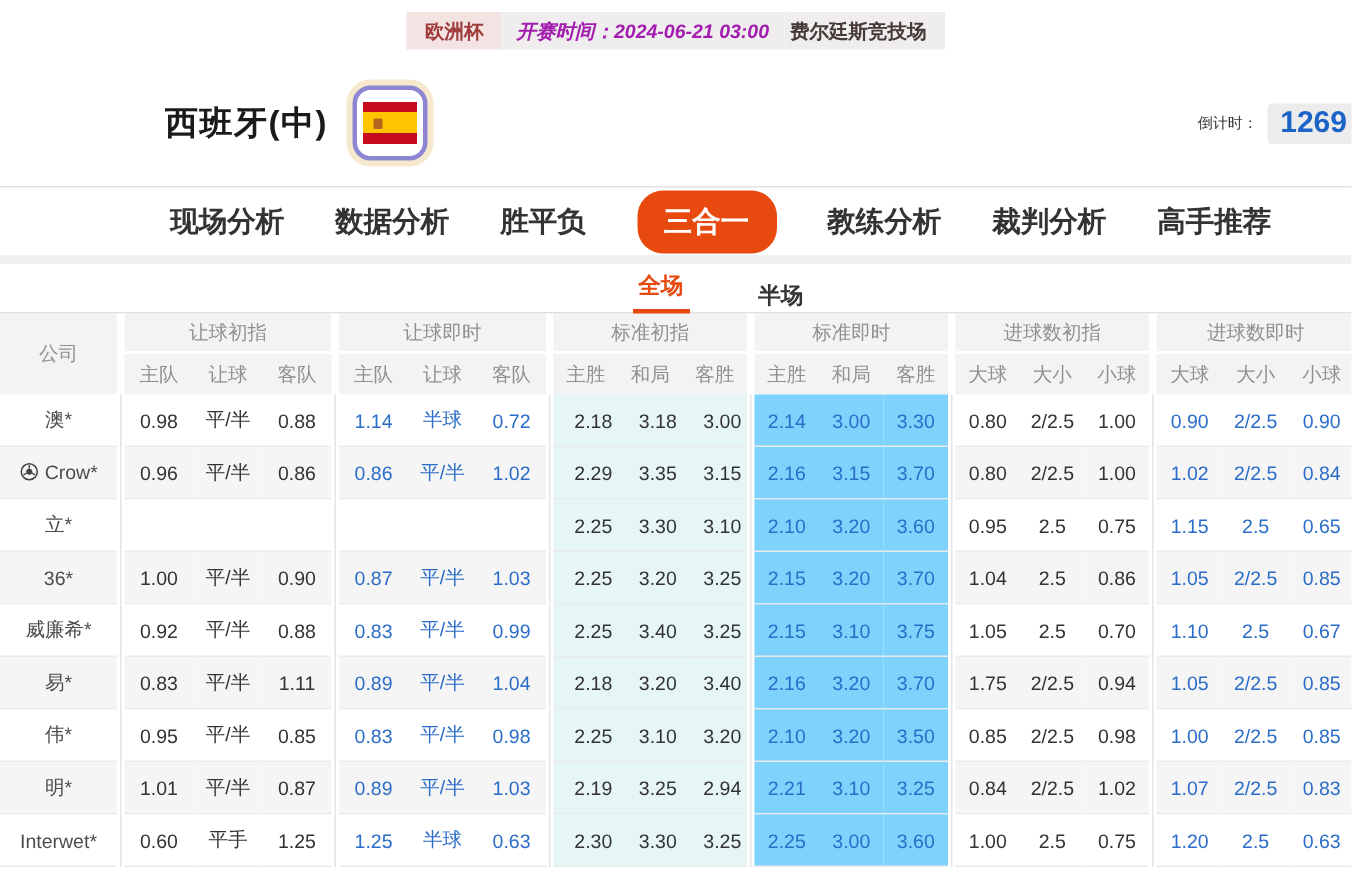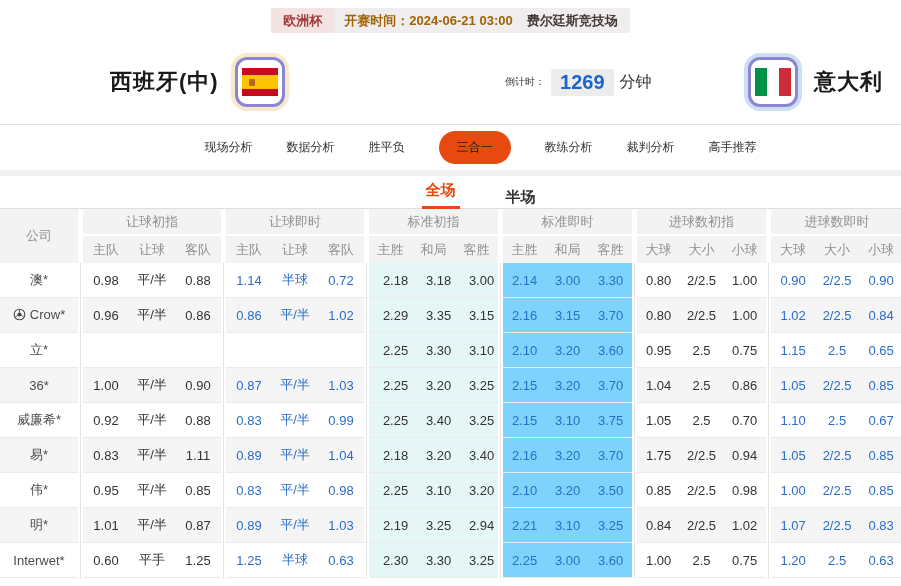--- a/index.html
+++ b/index.html
@@ -5,21 +5,21 @@
   * { box-sizing: border-box; margin: 0; padding: 0; }
   html,body { width: 901px; height: 586px; overflow: hidden; background:#fff;
     font-family: "Liberation Sans", "DejaVu Sans", sans-serif; }
 
   .page { width: 901px; height: 520px; }
 
   
   .topbar-wrap { height: 40px; display:flex; justify-content:center; align-items:flex-start; padding-top:8px; }
   .topbar { display:inline-flex; align-items:stretch; font-size:13px; font-weight:bold; line-height:25px; }
   .topbar .league { background:#f3e3e3; color:#a03c3c; padding:0 12px; }
-  .topbar .kick   { background:#efeded; color:#a16207; padding:0 10px; }
+  .topbar .kick   { background:#efeded; color:#a21caf; padding:0 10px;font-style:italic; }
   .topbar .venue  { background:#efeded; color:#463a38; padding:0 12px 0 4px; }
 
   
   .teams-row { height:84px; display:flex; align-items:center; justify-content:space-between;
     padding:0 18px 0 110px; }
   .team { display:flex; align-items:center; gap:16px; }
   .tname { font-size:22px; font-weight:bold; color:#1a1a1a; letter-spacing:1px; }
   .flagbox { width:50px; height:50px; background:#fff; border:3px solid #8d87d3; border-radius:12px;
     display:flex; align-items:center; justify-content:center; }
   .home-ring { box-shadow:0 0 0 4px #f6e9ce; }
@@ -31,22 +31,22 @@
   .flag-it { background:linear-gradient(to right, #009246 0 33.4%, #ffffff 33.4% 66.7%, #ce2b37 66.7% 100%); }
   .countdown { display:flex; align-items:center; gap:6px; transform:translateX(62px); }
   .cd-label { font-size:10px; color:#333; }
   .cd-value { font-size:20px; font-weight:bold; color:#1c64c8; background:#ececec; border-radius:3px;
     padding:2px 9px; }
   .cd-unit { font-size:16px; color:#333; }
 
   
   .nav { height:46px; border-top:1px solid #e3e3e3; display:flex; align-items:center; justify-content:center;
     gap:34px; padding-left:60px; }
-  .nav-item { font-size:12px; font-weight:normal; color:#333; text-decoration:none; cursor:pointer; }
-  .nav-item.active { background:#e8490f; color:#0f172a; border-radius:17px; padding:8px 18px; }
+  .nav-item { font-size:19px; font-weight:bold; color:#333; text-decoration:none; cursor:pointer; }
+  .nav-item.active { background:#e8490f; color:#ffffff; border-radius:17px; padding:8px 18px; }
   .divider-band { height:6px; background:#eef0f2; }
 
   
   .subtabs { height:33px; border-bottom:1px solid #dedede; display:flex; justify-content:center; gap:42px;
     align-items:flex-end; padding-left:60px; }
   .subtab { font-size:15px; font-weight:bold; color:#333; padding:0 4px 1px 4px; cursor:pointer; }
   .subtab.active { color:#e8490f; border-bottom:3px solid #e8490f; margin-bottom:-1px; padding-bottom:6px; }
 
   
   table { width:901px; border-collapse:separate; border-spacing:0; table-layout:fixed; }
@@ -87,26 +87,20 @@
       <span class="flagbox home-ring">
         <span class="flag flag-es">
             <span class="es-emblem"></span>
           </span>
       </span>
     </div>
     <div class="countdown">
       <span class="cd-label">倒计时：</span>
       <span class="cd-value">1269</span>
       <span class="cd-unit">分钟</span>
-    </div>
-    <div class="team">
-      <span class="flagbox away-ring">
-        <span class="flag flag-it"></span>
-      </span>
-      <span class="tname">意大利</span>
     </div>
   </div>
 
   <div class="nav">
     <a class="nav-item">现场分析</a>
     <a class="nav-item">数据分析</a>
     <a class="nav-item">胜平负</a>
     <a class="nav-item active">三合一</a>
     <a class="nav-item">教练分析</a>
     <a class="nav-item">裁判分析</a>

